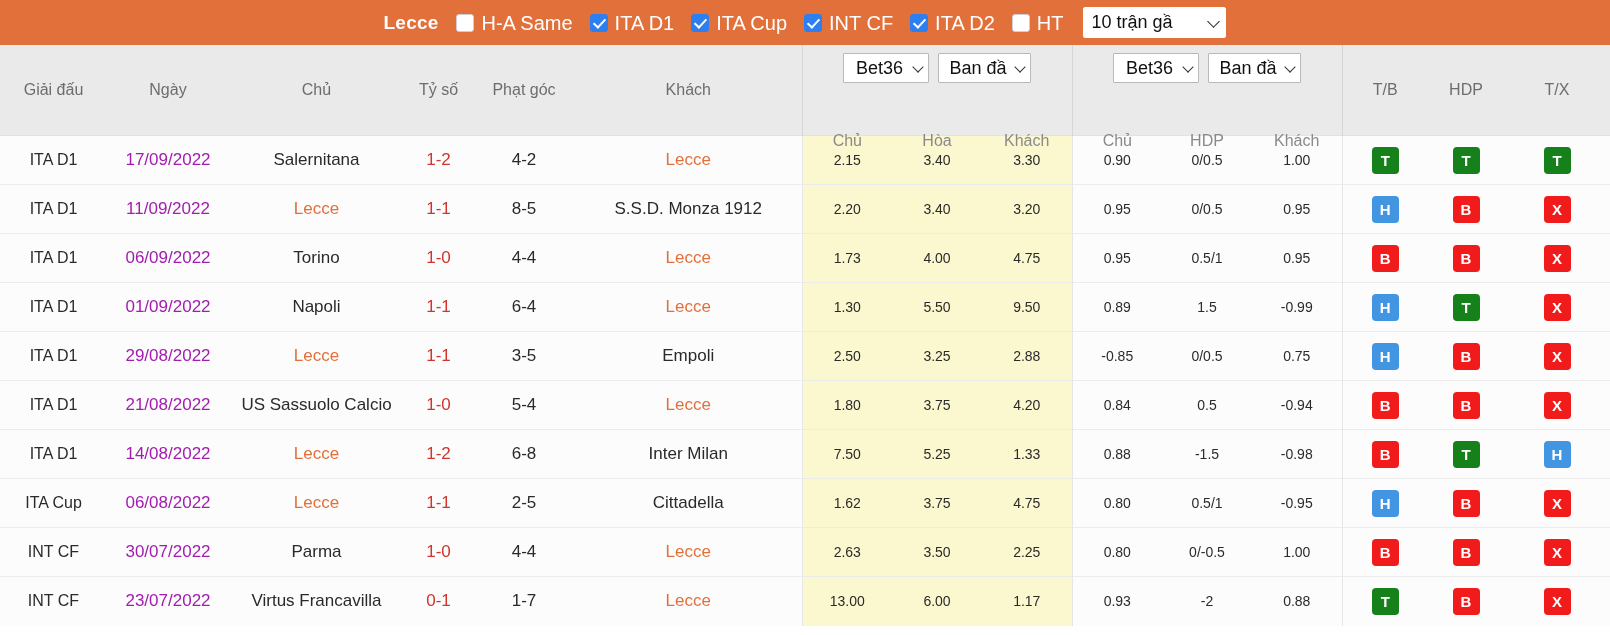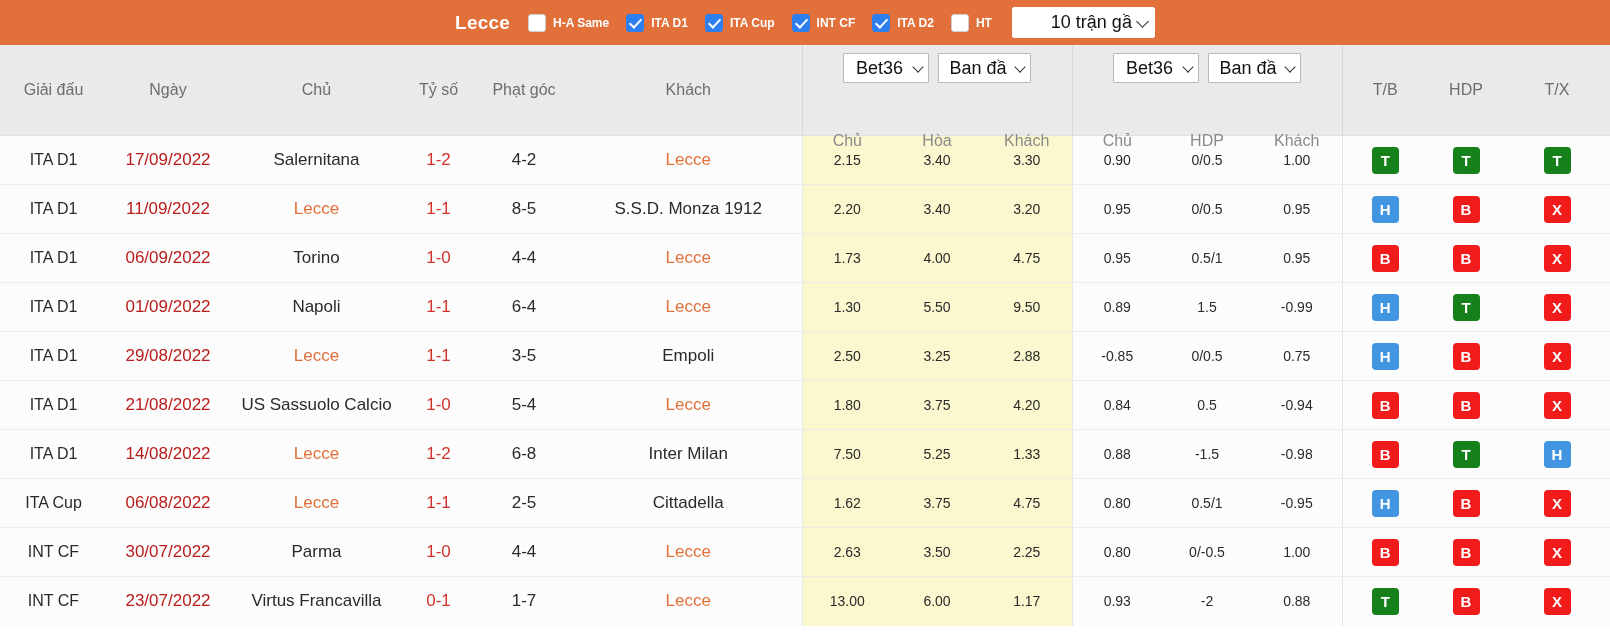--- a/index.html
+++ b/index.html
@@ -60,23 +60,22 @@
     content: "";
     position: absolute;
     left: 5px; top: 1px;
     width: 5px; height: 10px;
     border: solid #ffffff;
     border-width: 0 2.4px 2.4px 0;
     transform: rotate(43deg);
   }
   .filter-label {
     color: #ffffff;
-    font-size: 12px;
+    font-size: 20px;
     line-height: 1;
-    font-weight: bold;
   }
   .match-select {
     height: 31px;
     width: 143px;
     background: #ffffff;
     border: 1px solid #ffffff;
     border-radius: 2px;
     font-size: 18px;
     color: #111;
     padding: 0 20px 0 7px;
@@ -86,21 +85,20 @@
     overflow: hidden;
     cursor: pointer;
     font-family: "Liberation Sans", sans-serif;
   }
   .match-select .sel-text {
     overflow: hidden;
     text-overflow: clip;
     white-space: nowrap;
     display: block;
     width: 112px;
-    text-align: right;
   }
   .caret {
     position: absolute;
     right: 7px;
     top: 50%;
     width: 9px; height: 9px;
     margin-top: -6px;
     border: solid #222;
     border-width: 0 1.7px 1.7px 0;
     transform: rotate(45deg);
@@ -191,21 +189,21 @@
     font-size: 17px;
     color: #222;
     text-align: center;
     border-top: 1px solid #ececec;
     padding: 0;
     vertical-align: middle;
     background: #fcfcfc;
   }
   tbody tr:first-child td { border-top: 1px solid #e2e2e2; }
   td.league { color: #2a2a2a; font-size: 16px; }
-  td.date   { color: #b91c1c; font-size: 17px; }
+  td.date   { color: #a21caf; font-size: 17px; }
   td.team   { color: #2a2a2a; font-size: 17px; }
   td.team.hl { color: #e2703a; }
   td.score  { color: #d0342c; font-size: 17px; }
   td.corner { color: #2a2a2a; font-size: 17px; }
   td.odd    { color: #2a2a2a; font-size: 14px; }
   td.oddyellow { background: #fbf8cf; }
   td.sepleft { border-left: 1px solid #e6e6e6; }
 
   .badge {
     display: inline-block;

